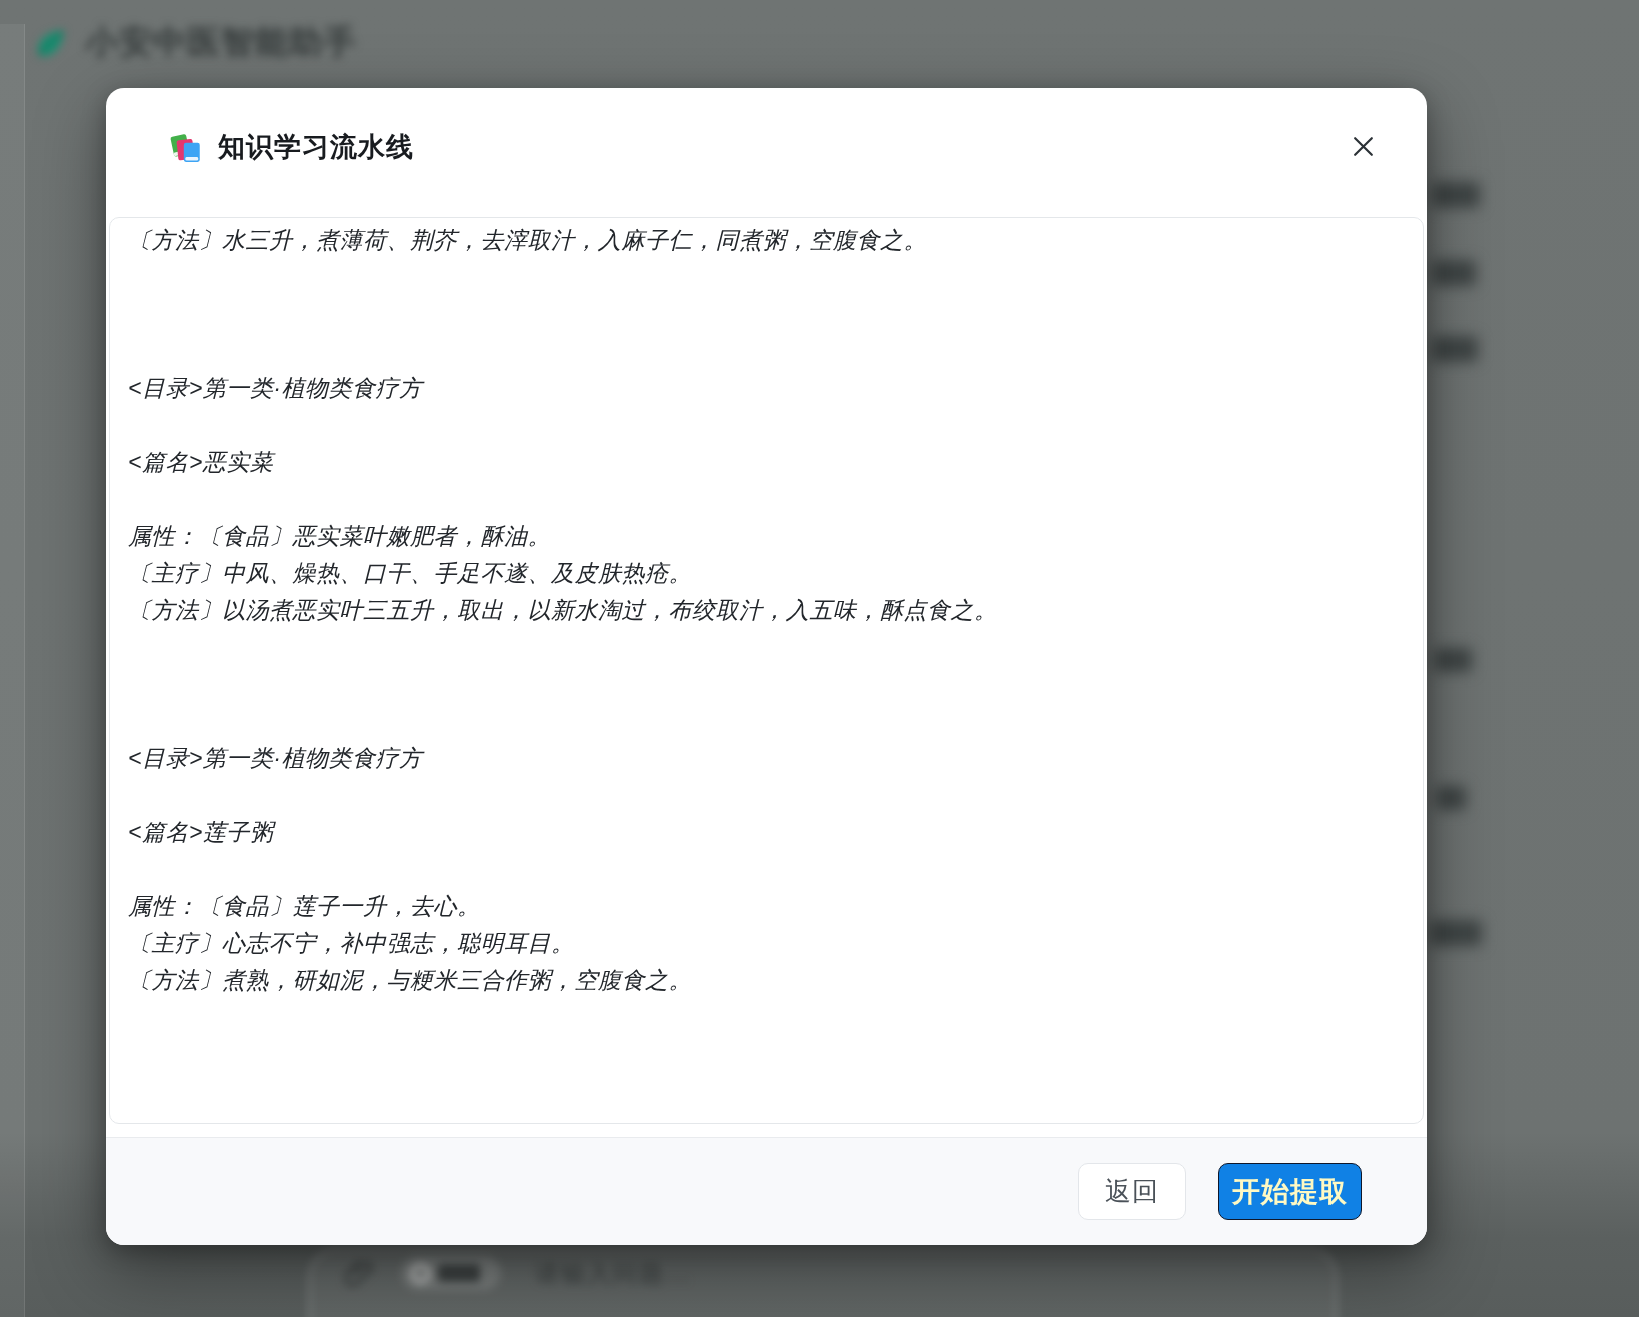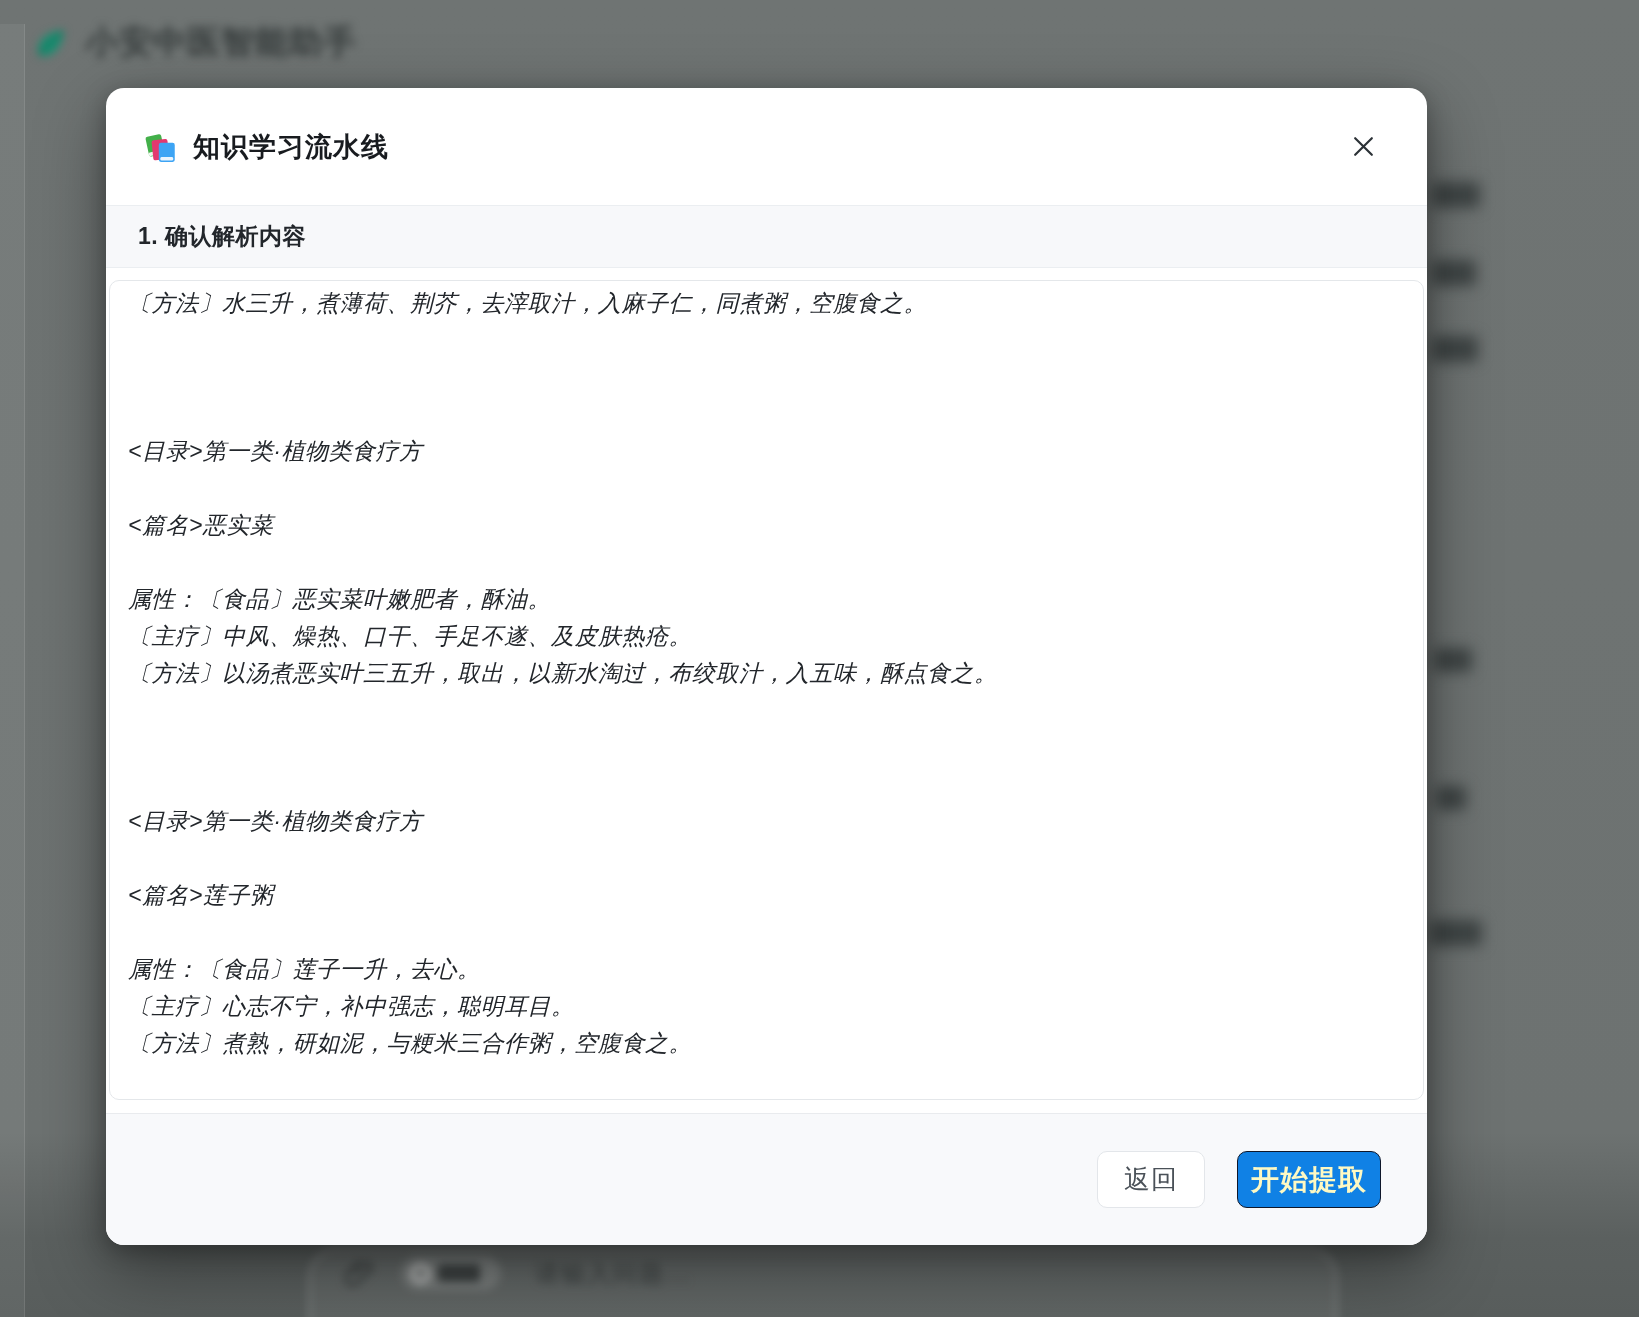--- a/index.html
+++ b/index.html
@@ -42,21 +42,21 @@
   .bg-placeholder{ position:absolute; left:224px; top:8px; font-size:24px; color:#3c4141; letter-spacing:2px; }
 
   
   .modal{
     position:absolute; left:106px; top:88px; width:1321px; height:1157px;
     background:#ffffff; border-radius:18px; overflow:hidden;
     box-shadow:0 24px 70px rgba(0,0,0,0.40), 0 6px 24px rgba(0,0,0,0.28);
     display:flex; flex-direction:column;
   }
   .modal-header{
-    height:117px; flex:none; display:flex; align-items:center; padding:0 44px 0 39px;gap:15px;
+    height:117px; flex:none; display:flex; align-items:center; padding:0 44px 0 64px;gap:15px;
   }
   .title-wrap{ display:flex; align-items:center; gap:14px; flex:1; }
   .books-icon{ width:34px; height:34px; flex:none; }
   .modal-title{ font-size:27px; font-weight:bold; color:#181b1f; letter-spacing:1px; }
   .close-btn{
     width:40px; height:40px; border:none; background:transparent; cursor:pointer;
     display:flex; align-items:center; justify-content:center;
   }
   .close-btn svg{ width:25px; height:25px; }
 
@@ -71,22 +71,22 @@
     flex:1; margin:12px 3px 13px 3px;
     border:1px solid #e4e7ea; border-radius:10px; background:#ffffff;
     overflow:auto; padding:4px 18px 10px 18px;font-style:italic;
   }
   .content-text{
     white-space:pre-wrap; font-size:23px; line-height:37px; color:#22262b;
     letter-spacing:0.5px;
   }
 
   .modal-footer{
-    flex:none; height:132px; background:#f8f9fb; border-top:1px solid #e9ebee;
-    display:flex; align-items:center; justify-content:flex-end; gap:32px; padding-right:46px;
+    flex:none; height:108px; background:#f8f9fb; border-top:1px solid #e9ebee;
+    display:flex; align-items:center; justify-content:flex-end; gap:32px; padding-right:65px;
   }
   .btn{
     height:57px; border-radius:10px; cursor:pointer; letter-spacing:1px;
     display:flex; align-items:center; justify-content:center;
   }
   .btn-secondary{
     width:108px; background:#ffffff; border:1px solid #e3e6ea; color:#4a5158; font-size:26px;
   }
   .btn-primary{
     width:144px; background:#1081e5; border:1px solid #0f172a; color:#fef9c3;
@@ -139,23 +139,20 @@
       </svg>
       <h2 class="modal-title">知识学习流水线</h2>
     </div>
     <button class="close-btn">
       <svg viewBox="0 0 24 24">
         <path d="M4 4 L20 20 M20 4 L4 20" stroke="#2c3237" stroke-width="2.1" stroke-linecap="round"></path>
       </svg>
     </button>
   </div>
 
-  <div class="step-band">
-    <span class="step-title">1. 确认解析内容</span>
-  </div>
 
   <div class="content-box">
     <div class="content-text">〔方法〕水三升，煮薄荷、荆芥，去滓取汁，入麻子仁，同煮粥，空腹食之。
 
 
 
 &lt;目录&gt;第一类·植物类食疗方
 
 &lt;篇名&gt;恶实菜
 

